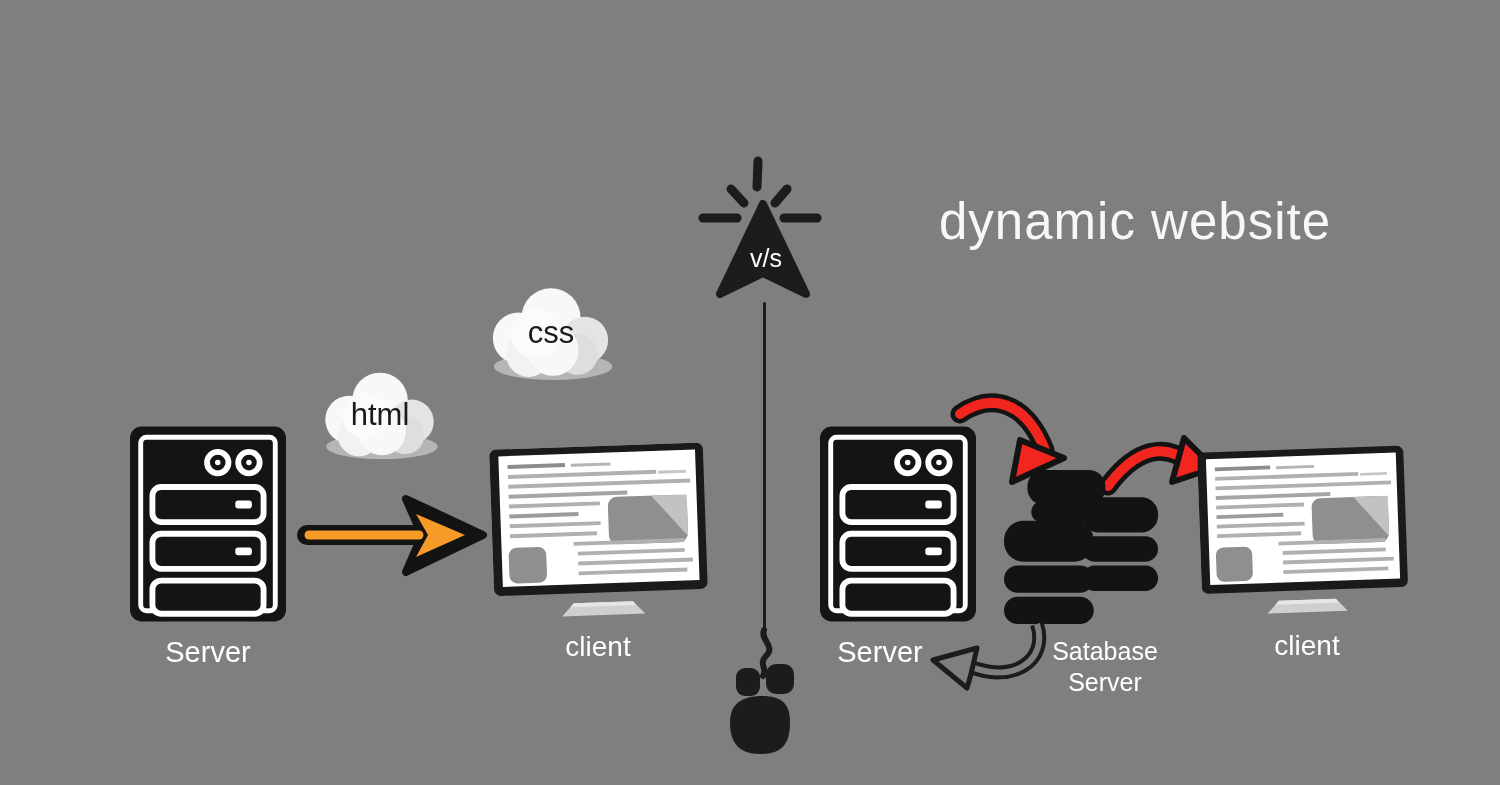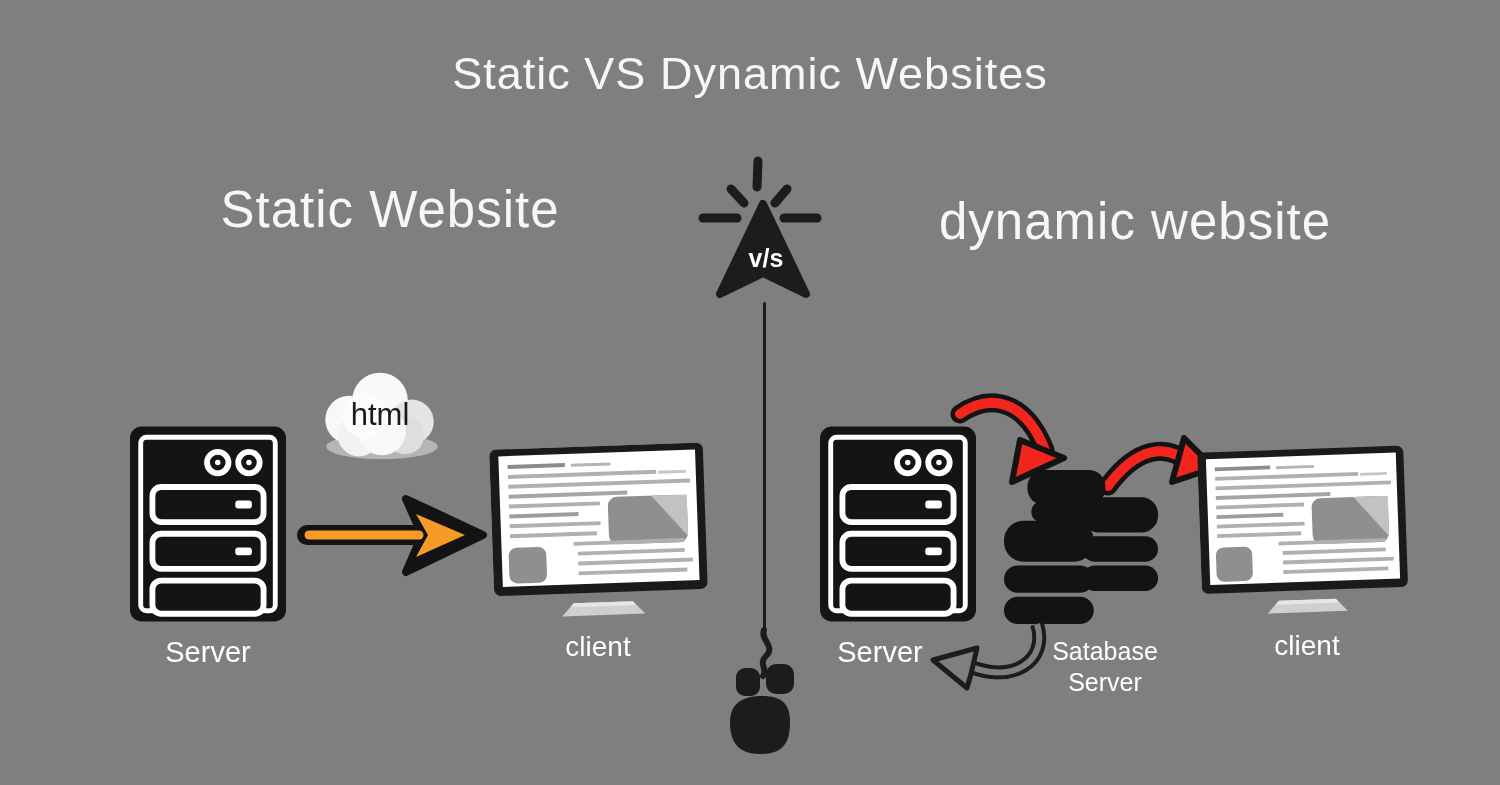--- a/index.html
+++ b/index.html
@@ -22,21 +22,21 @@
     color:#ffffff;text-align:center;font-size:29px;font-weight:400;
   }
   .cloud-wrap{display:flex;align-items:center;justify-content:center;}
   .cloud-label{
     position:absolute;left:0;top:0;width:100%;height:100%;
     display:flex;align-items:center;justify-content:center;
     color:#1a1a1a;font-size:31px;padding-top:2px;box-sizing:border-box;
   }
   .vs-label{
     left:737px;top:244px;width:58px;text-align:center;
-    color:#ffffff;font-size:25px;font-weight:700;
+    color:#ffffff;font-size:25px;font-weight:400;
   }
   .divider-line{
     left:763px;top:302px;width:3px;height:338px;background:#1c1c1c;border-radius:2px;
   }
   .monitor-tilt{transform:rotate(-2deg);}
   svg{display:block;overflow:visible;}
 </style>
 </head>
 <body>
 
@@ -99,23 +99,21 @@
       <rect x="80" y="98" width="78" height="26" rx="13" fill="#131313"></rect>
       <rect x="0" y="52" width="92" height="42" rx="20" fill="#131313"></rect>
       <rect x="0" y="98" width="92" height="28" rx="14" fill="#131313"></rect>
       <rect x="0" y="130" width="92" height="28" rx="14" fill="#131313"></rect>
     </symbol>
   </defs>
 </svg>
 
 <div class="canvas">
 
-  <div class="abs title">Static VS Dynamic Websites</div>
-
-  <div class="abs heading left-h">Static Website</div>
+
   <div class="abs heading right-h">dynamic website</div>
 
   <svg class="abs" style="left:675px;top:148px" width="180" height="170" viewBox="0 0 180 170">
     <g stroke="#1c1c1c" stroke-width="9" stroke-linecap="round">
       <line x1="83" y1="13" x2="82" y2="39"></line>
       <line x1="56" y1="41" x2="69" y2="55"></line>
       <line x1="112" y1="41" x2="100" y2="55"></line>
       <line x1="28" y1="70" x2="62" y2="70"></line>
       <line x1="109" y1="70" x2="142" y2="70"></line>
     </g>
@@ -137,20 +135,26 @@
   </svg>
   <div class="abs icon-label" style="left:128px;top:636px;width:160px">Server</div>
 
   <div class="abs cloud-wrap" style="left:311px;top:366px;width:138px;height:96px">
     <svg width="138" height="96">
       <use href="#sym-cloud" width="138" height="96"></use>
     </svg>
     <span class="cloud-label">html</span>
   </div>
 
+  <div class="abs cloud-wrap" style="left:477px;top:281px;width:148px;height:102px">
+    <svg width="148" height="102">
+      <use href="#sym-cloud" width="148" height="102"></use>
+    </svg>
+    <span class="cloud-label">css</span>
+  </div>
 
   <svg class="abs" style="left:293px;top:487px" width="195" height="96" viewBox="0 0 195 96">
     <line x1="14" y1="48" x2="126" y2="48" stroke="#131313" stroke-width="20" stroke-linecap="round"></line>
     <path d="M113,12 L190,48 L113,85 L129,48 Z" fill="#131313" stroke="#131313" stroke-width="8" stroke-linejoin="round"></path>
     <line x1="16" y1="48" x2="126" y2="48" stroke="#f79b28" stroke-width="9" stroke-linecap="round"></line>
     <path d="M123,27 L172,48 L123,70 L135,48 Z" fill="#f79b28"></path>
   </svg>
 
   <div class="abs monitor-tilt" style="left:492px;top:446px">
     <svg width="218" height="178">

